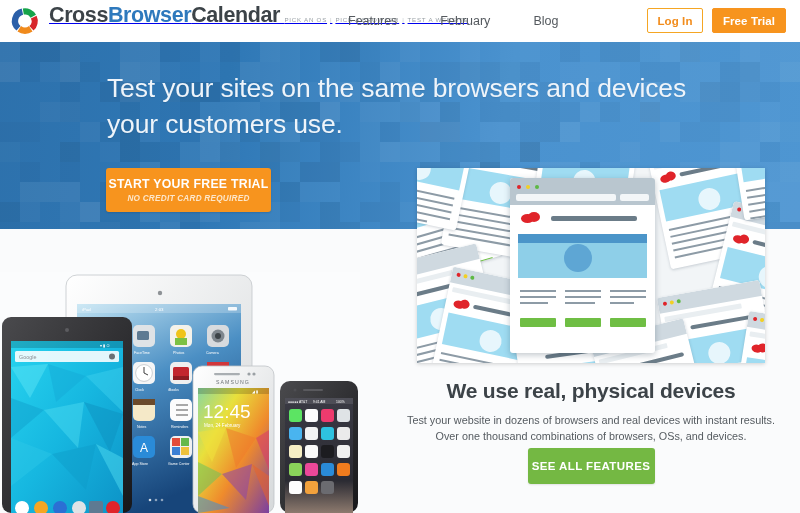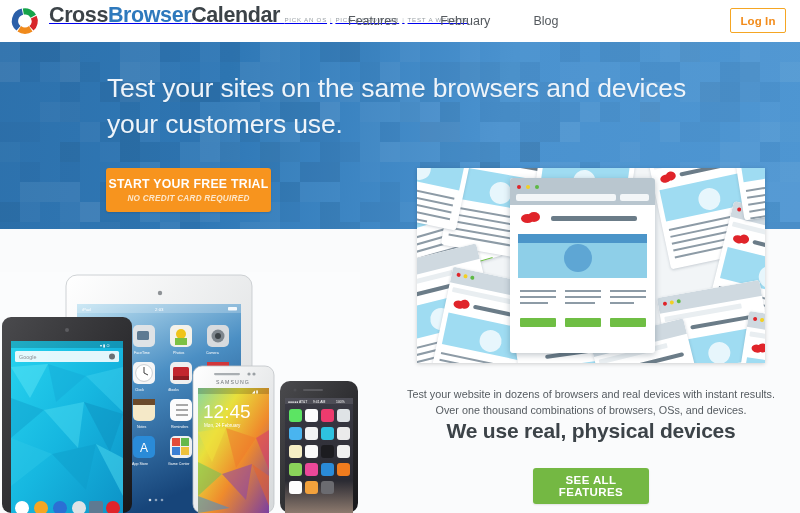--- a/index.html
+++ b/index.html
@@ -119,21 +119,21 @@
     overflow:hidden; z-index:20; background:#fbfcfd;
   }
 
   
   #feature-block {
     position:absolute; left:390px; top:378px; width:402px; z-index:25; text-align:center;
   }
   #feature-title { font-size:21px; font-weight:bold; color:#3c4348; letter-spacing:-0.2px; line-height:26px; }
   #feature-sub { margin-top:9px; font-size:10.8px; color:#555b60; line-height:15.5px; }
   #feature-button {
-    margin:24px auto 0; width:116px; height:36px; background:#74b843; border-radius:3px;
+    margin:4px auto 0; width:127px; height:36px; background:#74b843; border-radius:3px;
     color:#ffffff; font-size:11.5px; font-weight:bold; letter-spacing:0.4px;
     display:flex; align-items:center; justify-content:center; cursor:pointer;
     box-shadow:0 1px 2px rgba(0,0,0,0.10);
   }
 </style>
 </head>
 <body>
 
 <div id="page">
 
@@ -157,20 +157,21 @@
     </a>
 
     <nav id="main-nav">
       <a class="nav-link" href="#">Features</a>
       <a class="nav-link" href="#">February</a>
       <a class="nav-link" href="#">Blog</a>
     </nav>
 
     <div id="header-actions">
       <div id="login-button">Log In</div>
+      <div id="freetrial-button">Free Trial</div>
     </div>
   </div>
 
   <div id="hero">
     <div id="hero-tiles">
         <div class="tile" style="left:0px;top:0px;width:20px;height:40px;background:rgba(255,255,255,0.039);"></div>
         <div class="tile" style="left:20px;top:0px;width:20px;height:20px;background:rgba(0,0,0,0.049);"></div>
         <div class="tile" style="left:40px;top:0px;width:40px;height:20px;background:rgba(0,0,0,0.056);"></div>
         <div class="tile" style="left:60px;top:0px;width:20px;height:40px;background:rgba(255,255,255,0.055);"></div>
         <div class="tile" style="left:120px;top:0px;width:40px;height:40px;background:rgba(255,255,255,0.062);"></div>
@@ -789,21 +790,21 @@
       <div class="c-line" style="left:100px;top:118px;width:36px;"></div>
       <div class="c-line" style="left:100px;top:124px;width:24px;"></div>
       <div class="c-green" style="left:10px;top:140px;width:36px;height:9px;border-radius:1px;"></div>
       <div class="c-green" style="left:55px;top:140px;width:36px;height:9px;border-radius:1px;"></div>
       <div class="c-green" style="left:100px;top:140px;width:36px;height:9px;border-radius:1px;"></div>
     </div>
 
   </div>
 
   <div id="feature-block">
+    <div id="feature-title">We use real, physical devices</div>
     <div id="feature-sub">
       <span>Test your website in dozens of browsers and real devices with instant results.</span><br>
       <span>Over one thousand combinations of browsers, OSs, and devices.</span>
     </div>
-    <div id="feature-title">We use real, physical devices</div>
     <div id="feature-button">SEE ALL FEATURES</div>
   </div>
 
 </div>
 
 </body></html>

